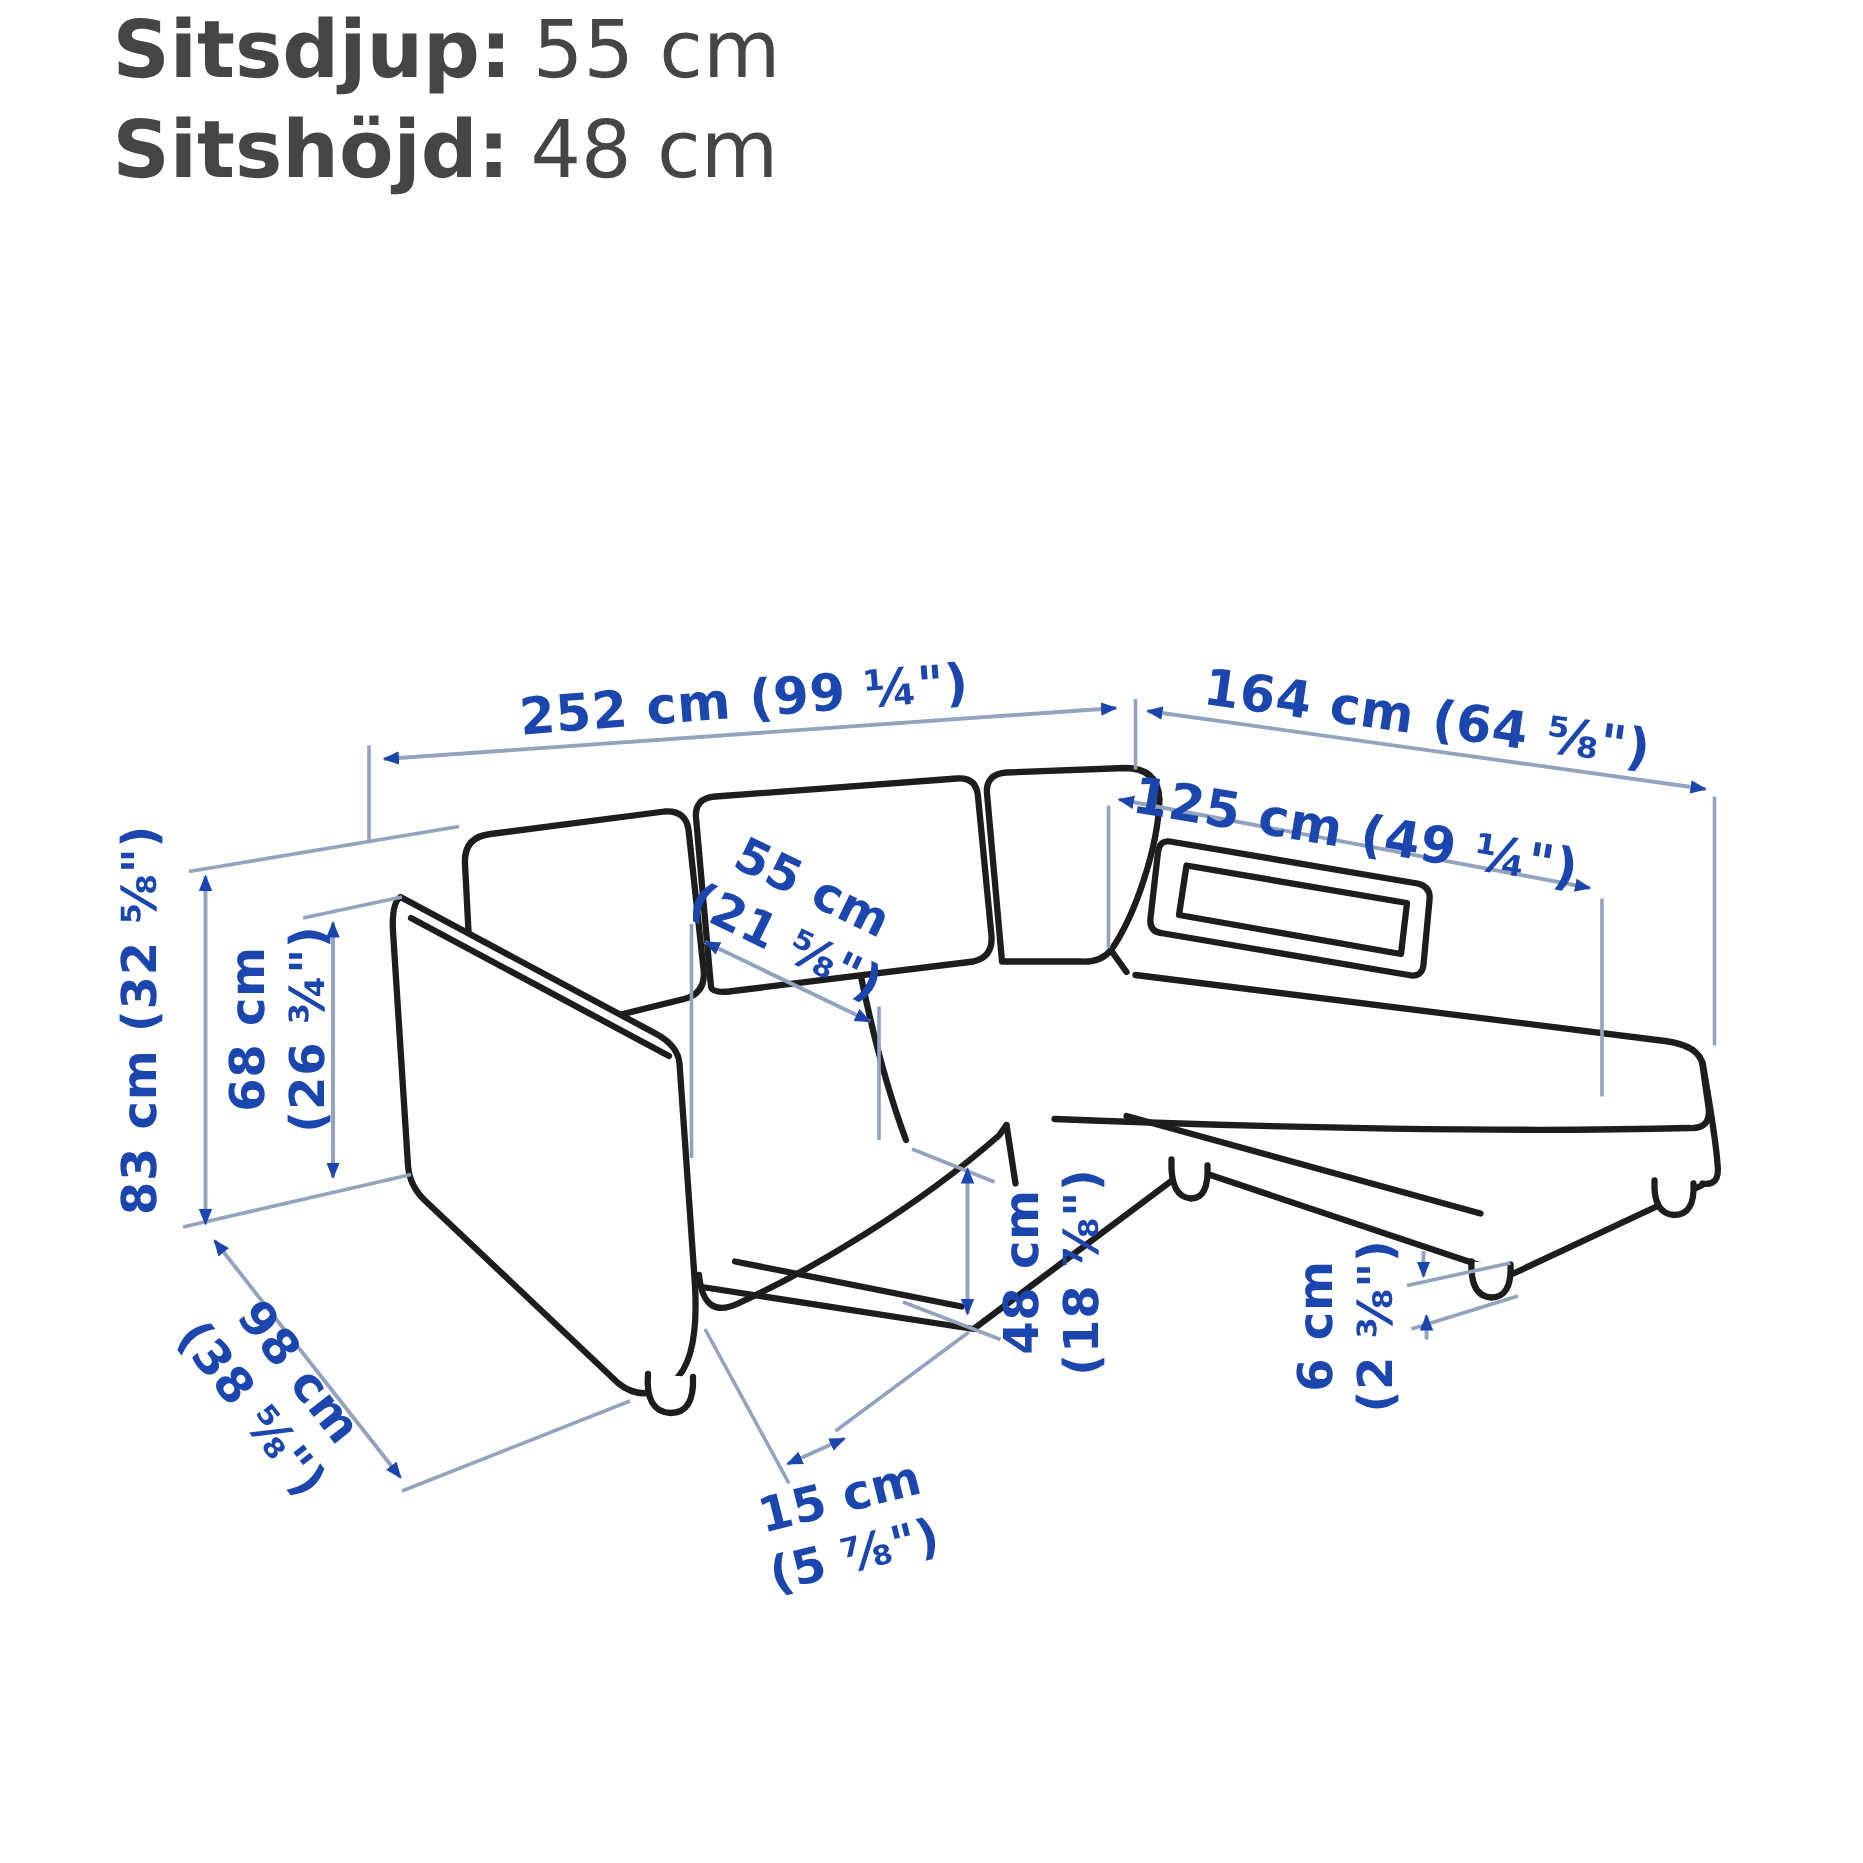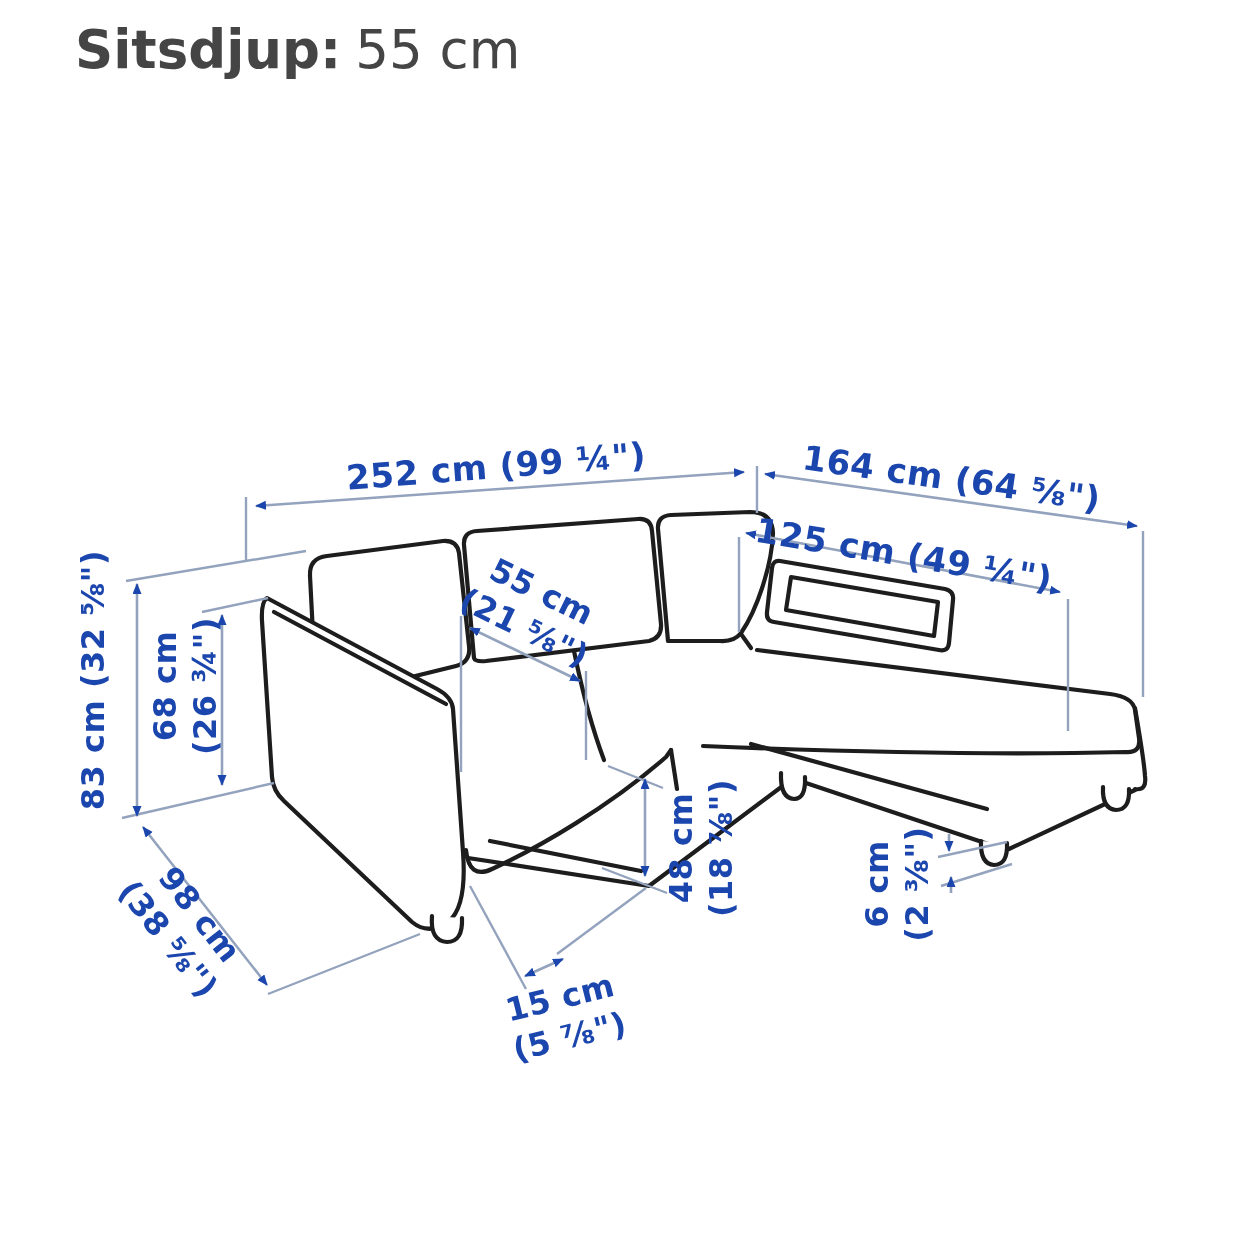--- a/index.html
+++ b/index.html
@@ -10,39 +10,42 @@
     --background:#ffffff;
   }
   html,body{margin:0;padding:0;}
   body{
     width:1242px;height:1242px;position:relative;
     background:var(--background);
     font-family:"DejaVu Sans","Liberation Sans",sans-serif;
     overflow:hidden;
   }
   .hdr{position:absolute;left:75px;top:0;color:var(--header-text);}
-  .hdr-row{font-size:53px;line-height:67px;white-space:nowrap;margin-top:16px;}
+  .hdr-row{font-size:53px;line-height:67px;white-space:nowrap;}
   .hdr-label{font-weight:700;}
   .hdr-value{font-weight:400;margin-left:14px;}
   svg{position:absolute;left:0;top:0;}
   .bk{stroke:var(--outline);stroke-width:4.2;fill:none;stroke-linecap:round;stroke-linejoin:round;}
   .bkf{stroke:var(--outline);stroke-width:4.2;fill:#fff;stroke-linecap:round;stroke-linejoin:round;}
   .gl{stroke:var(--dimension-line);stroke-width:2.4;fill:none;}
   .ml{stroke:var(--dimension-line);stroke-width:2.6;fill:none;}
   .ah{fill:var(--dimension-text);}
   .dimtxt{fill:var(--dimension-text);font-weight:700;letter-spacing:0.5px;}
   .t34{font-size:34px;}
   .t32{font-size:32px;}
 </style>
 </head>
 <body>
 
 <div class="hdr">
   <div class="hdr-row">
     <span class="hdr-label">Sitsdjup:</span><span class="hdr-value">55 cm</span>
+  </div>
+  <div class="hdr-row">
+    <span class="hdr-label">Sitshöjd:</span><span class="hdr-value">48 cm</span>
   </div>
 </div>
 
 <svg width="1242" height="1242" viewBox="0 0 1242 1242">
   <defs>
     <marker id="ah" markerWidth="12" markerHeight="10" refX="10" refY="4.5" orient="auto-start-reverse" markerUnits="userSpaceOnUse">
       <path class="ah" d="M0,0 L11,4.5 L0,9 Z"></path>
     </marker>
   </defs>
 

